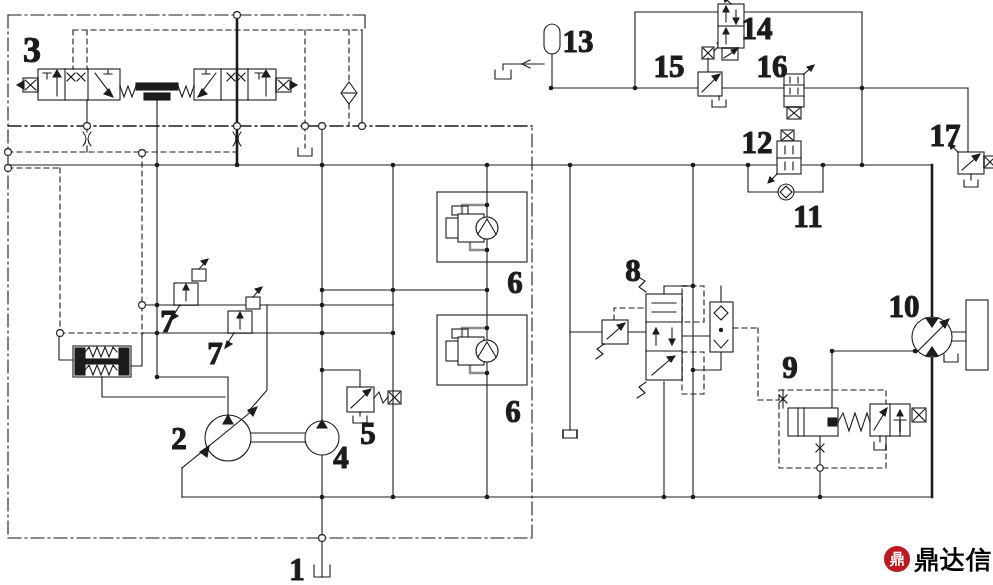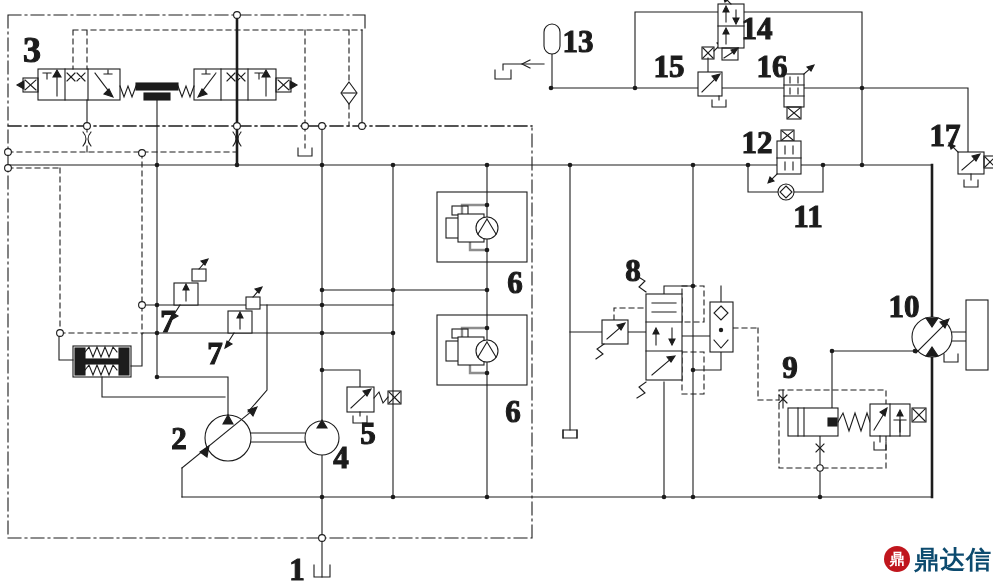--- a/index.html
+++ b/index.html
@@ -5,21 +5,21 @@
   html,body{margin:0;padding:0;background:#fff;}
   .canvas{position:relative;width:993px;height:585px;background:#fff;overflow:hidden;
           font-family:"Liberation Serif",serif;}
   svg{position:absolute;left:0;top:0;}
   .lbl{font-family:"Liberation Serif",serif;font-weight:bold;fill:#1b1b1b;}
   .watermark{position:absolute;left:884px;top:546px;display:flex;align-items:center;gap:4px;}
   .wm-logo{width:26px;height:26px;border-radius:50%;background:#c0161d;color:#fff;
            display:flex;align-items:center;justify-content:center;font-size:15px;
            font-family:"Liberation Sans",sans-serif;font-weight:bold;}
   .wm-text{font-family:"Liberation Sans",sans-serif;font-weight:bold;font-size:25px;
-           color:#0c4a6e;letter-spacing:1px;line-height:1;text-align:center;}
+           color:#000000;letter-spacing:1px;line-height:1;text-align:center;}
 </style>
 </head>
 <body>
 
 <div class="canvas">
 <svg width="993" height="585" viewBox="0 0 993 585" stroke="#1c1c1c" fill="none" stroke-width="1.1" stroke-linecap="square">
 
   <g stroke-dasharray="13 4 2 4">
     <path d="M8,15 H365 M365,15 V30 M8,15 V538 M8,538 H532 M532,538 V126 M8,126 H532"></path>
     <path d="M8,126 H532"></path>

